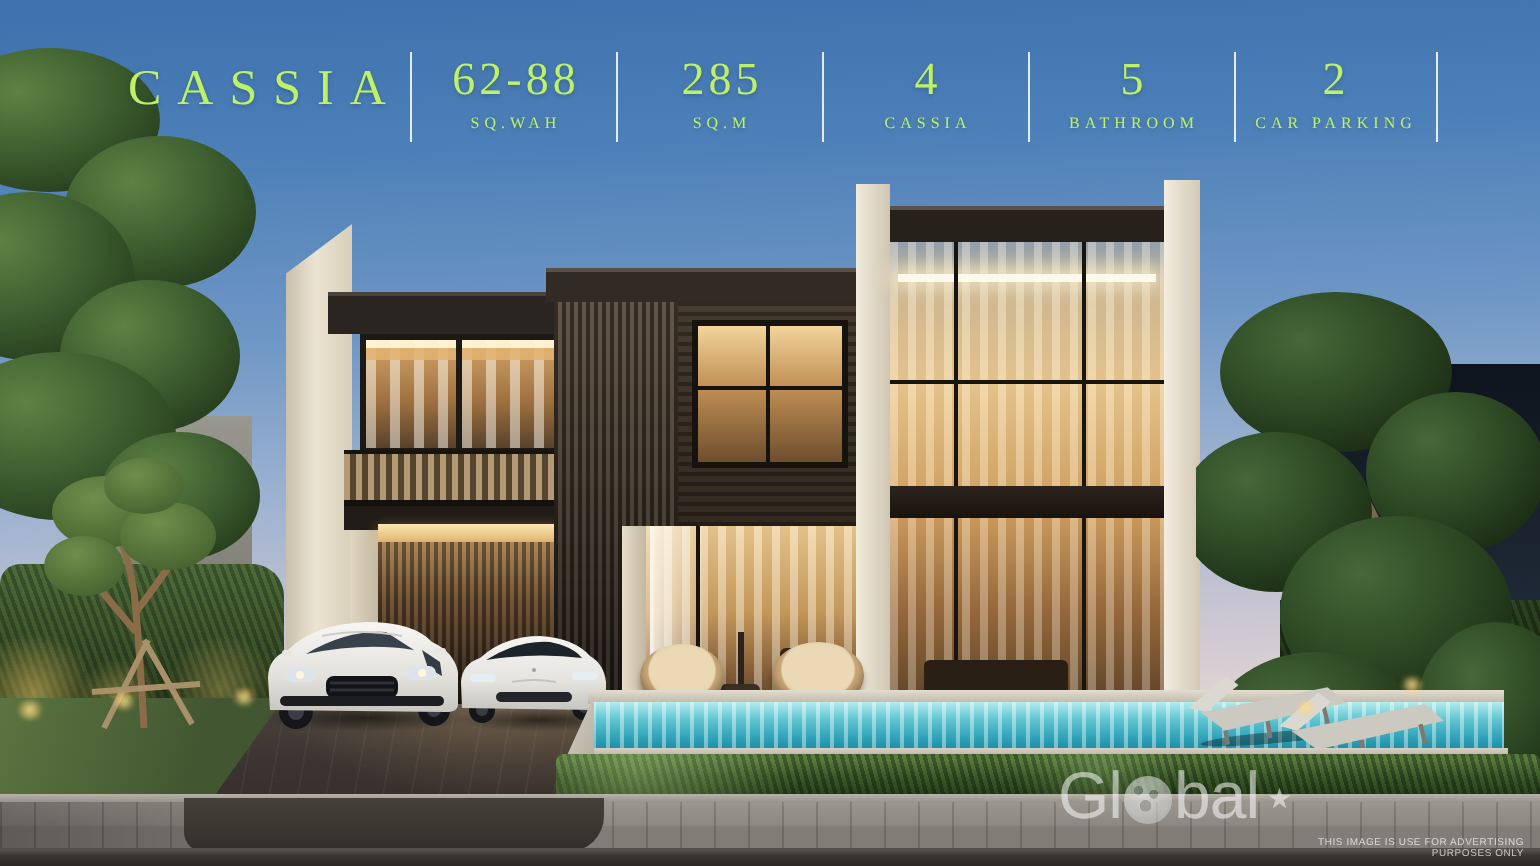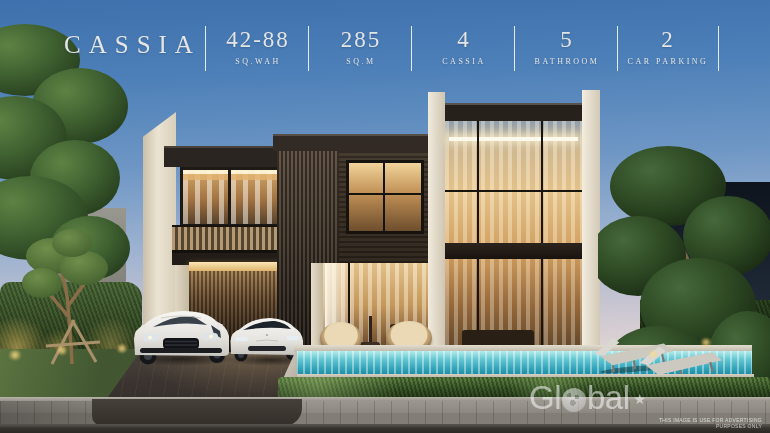--- a/index.html
+++ b/index.html
@@ -117,21 +117,21 @@
   .globe{display:inline-block;width:24px;height:24px;margin:3px 1px 0;border-radius:50%;background:
     radial-gradient(circle at 62% 38%,rgba(140,150,140,.9) 0 10%,transparent 11%),
     radial-gradient(circle at 45% 62%,rgba(150,158,150,.85) 0 14%,transparent 15%),
     radial-gradient(circle at 30% 30%,rgba(145,152,148,.8) 0 9%,transparent 10%),
     radial-gradient(circle at 40% 35%,#ffffff,#d5d5d5 70%,#b8b8b8);}
   .wmStar{font-size:14px;margin:2px 4px 0;}
   .wmDisclaimer{left:562px;top:418px;width:200px;text-align:right;color:rgba(255,255,255,.7);
       font-family:"Liberation Sans",sans-serif;font-size:8px;letter-spacing:.5px;transform:scale(.62);transform-origin:100% 0;}
 
   
-  .header{left:0;top:0;width:770px;height:86px;color:#e5e5e5;font-family:"Liberation Serif",serif;text-shadow:0 1px 2px rgba(30,60,100,.35);}
+  .header{left:0;top:0;width:770px;height:86px;color:#bef264;font-family:"Liberation Serif",serif;text-shadow:0 1px 2px rgba(30,60,100,.35);}
   .brand{position:absolute;left:56px;top:31px;width:120px;text-align:center;font-size:25px;letter-spacing:8px;text-indent:8px;}
   .vdiv{position:absolute;top:26px;width:1px;height:45px;background:rgba(255,255,255,.85);}
   .spec{position:absolute;top:28px;width:92px;text-align:center;}
   .specV{font-size:23px;letter-spacing:2px;line-height:24px;}
   .specL{margin-top:5px;font-size:8px;letter-spacing:2.5px;font-family:"Liberation Serif",serif;text-align:center;}
 </style>
 </head>
 <body>
 
 <div class="stage">
@@ -327,21 +327,21 @@
       <span>bal</span>
       <span class="wmStar">★</span>
   </div>
   <div class="abs wmDisclaimer">THIS IMAGE IS USE FOR ADVERTISING PURPOSES ONLY</div>
 
   <div class="abs header">
     <div class="brand">CASSIA</div>
 
     <div class="vdiv" style="left:205px;"></div>
     <div class="spec" style="left:212px;">
-      <div class="specV">42-88</div>
+      <div class="specV">62-88</div>
       <div class="specL">SQ.WAH</div>
     </div>
 
     <div class="vdiv" style="left:308px;"></div>
     <div class="spec" style="left:315px;">
       <div class="specV">285</div>
       <div class="specL">SQ.M</div>
     </div>
 
     <div class="vdiv" style="left:411px;"></div>

